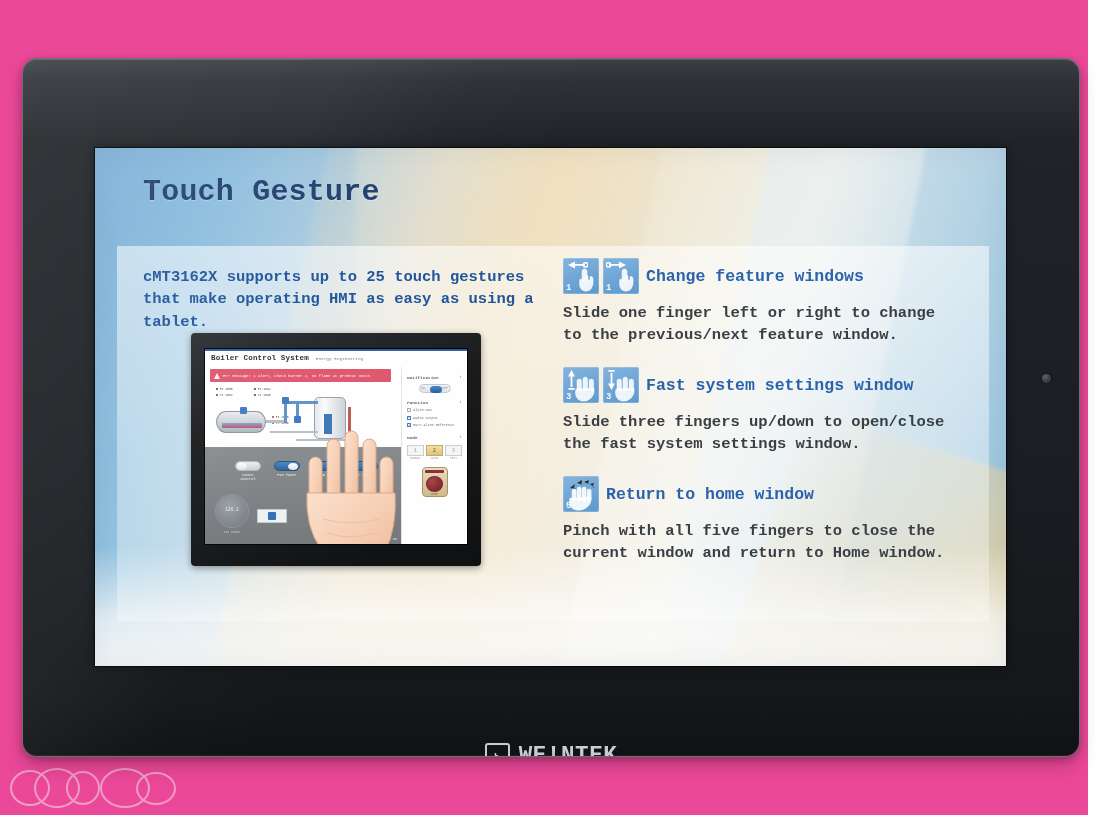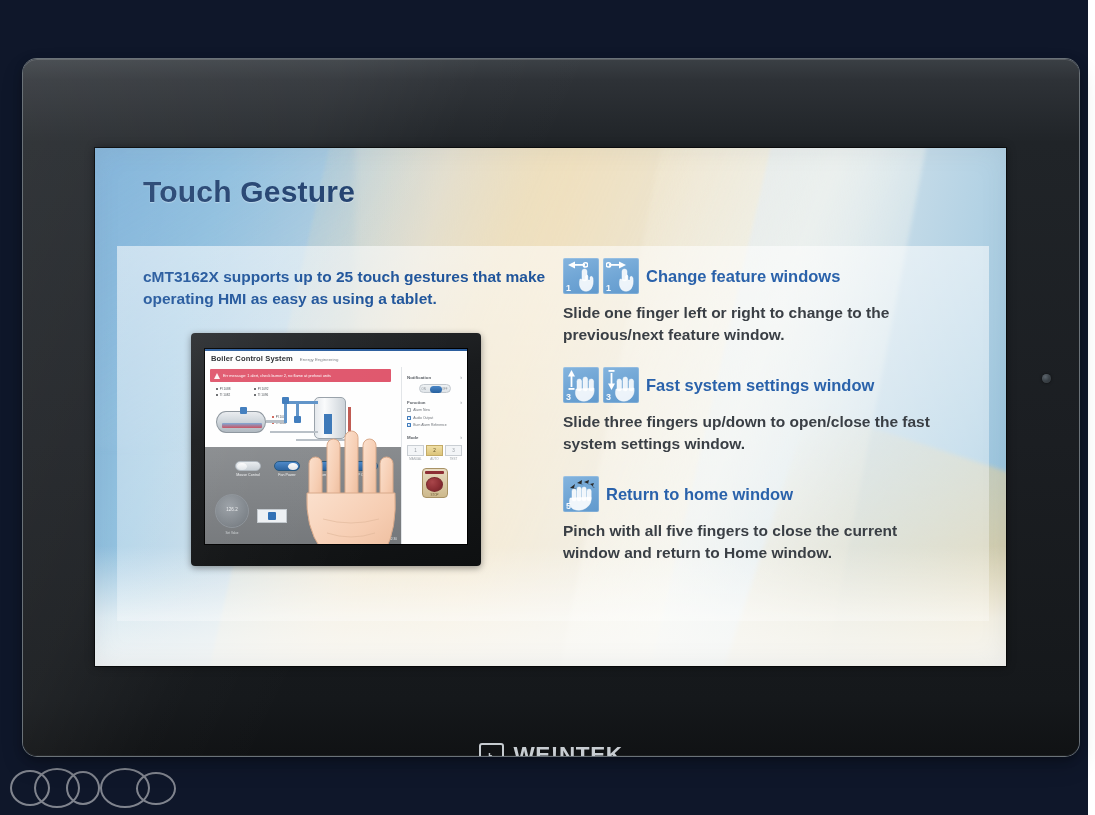--- a/index.html
+++ b/index.html
@@ -3,21 +3,21 @@
 <meta charset="utf-8">
 <style>
   * { box-sizing: border-box; margin: 0; padding: 0; }
   html, body {
     width: 1095px; height: 815px;
     background: #ffffff;
     font-family: "Liberation Sans", sans-serif;
     overflow: hidden;
   }
 
-  #stage { position: relative; width: 1088px; height: 815px; background: #0f172a; }
+  #stage { position: relative; width: 1088px; height: 815px; background: #ec4899; font-family: Liberation Mono, monospace; }
 
   
   .watermark {
     position: absolute; left: 8px; top: 766px; width: 190px; height: 44px;
     opacity: .5;
   }
   .wm-ring {
     position: absolute; border: 2px solid #f1f1f1; border-radius: 50%;
   }
 

